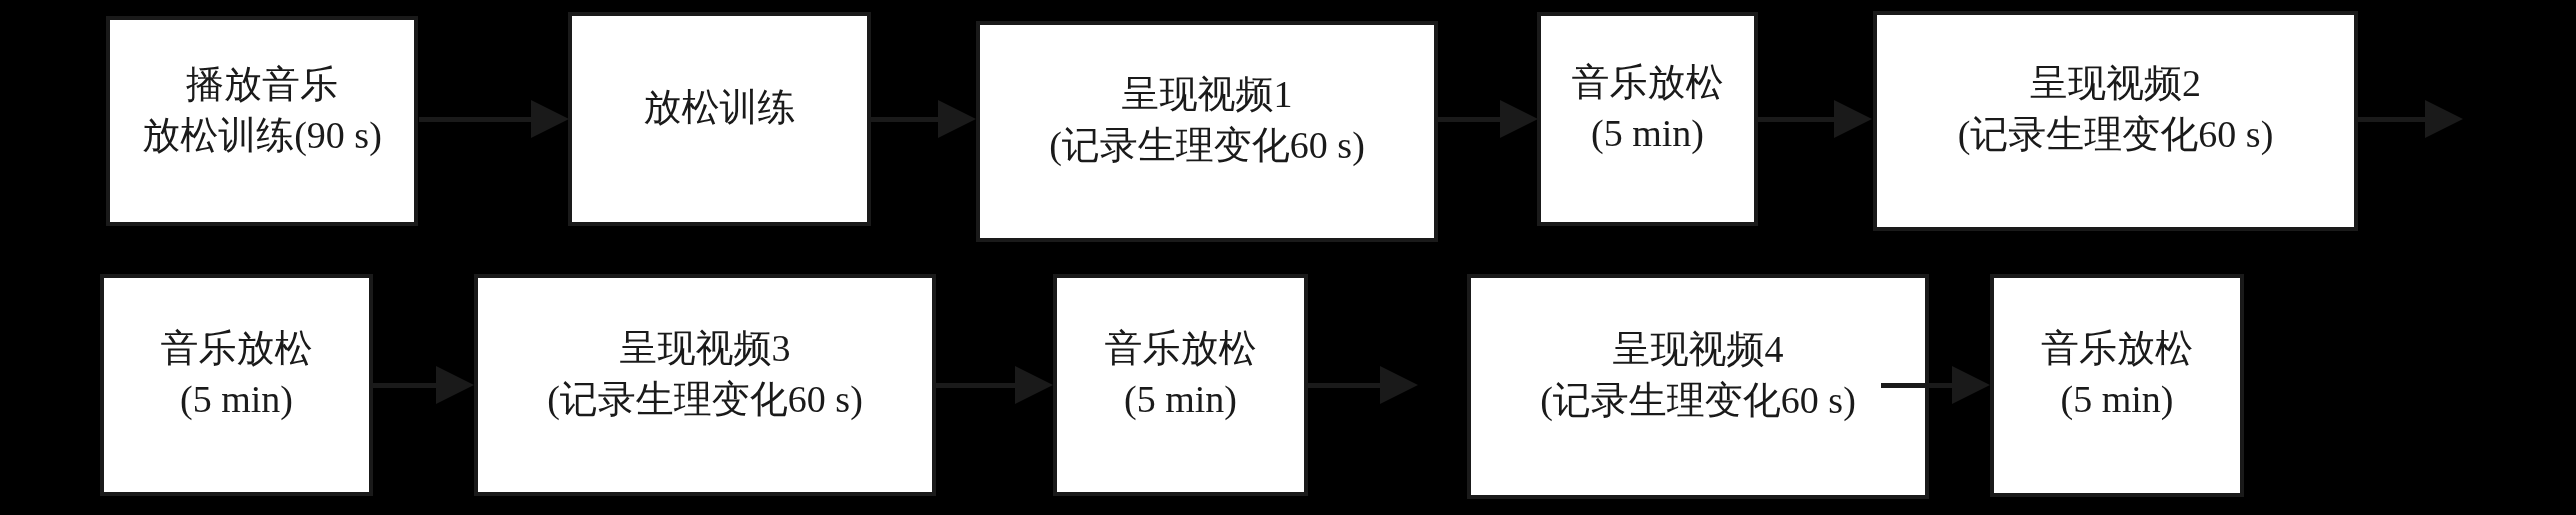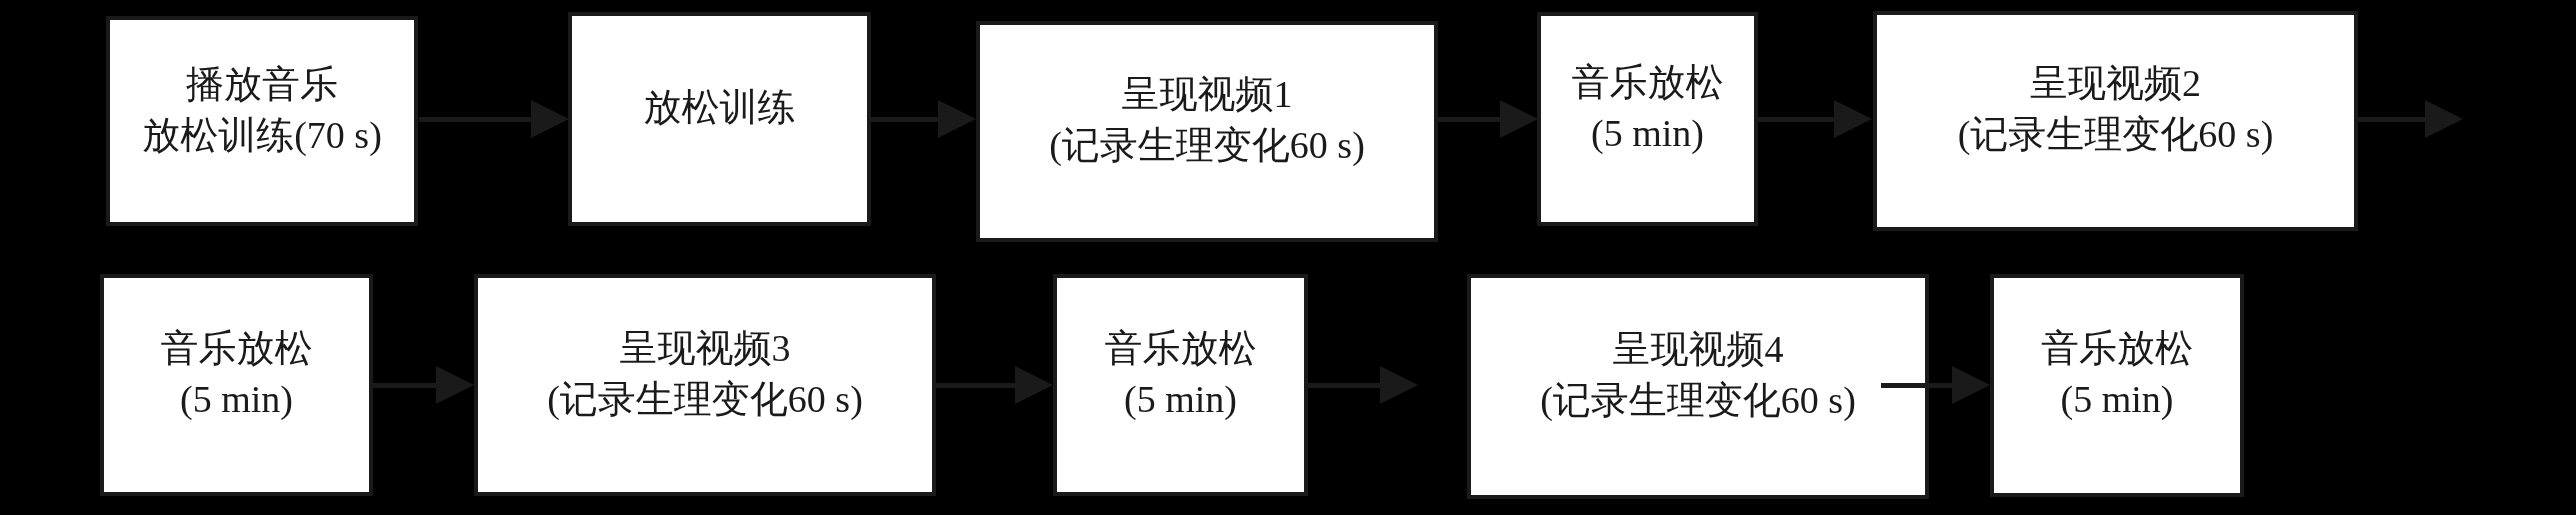--- a/index.html
+++ b/index.html
@@ -55,21 +55,21 @@
     border-left: 38px solid #1a1a1a;
   }
 </style>
 </head>
 <body>
 
 <div class="canvas">
 
   <div class="node" style="left:106px; top:16.4px; width:312px; height:210px;">
     <span>播放音乐</span>
-    <span>放松训练(70 s)</span>
+    <span>放松训练(90 s)</span>
   </div>
 
   <div class="node" style="left:568px; top:12.3px; width:303px; height:214px;">
     <span>放松训练</span>
   </div>
 
   <div class="node" style="left:976px; top:9.8px; width:462px; height:221px;margin-top:11px;">
     <span>呈现视频1</span>
     <span>(记录生理变化60 s)</span>
   </div>

